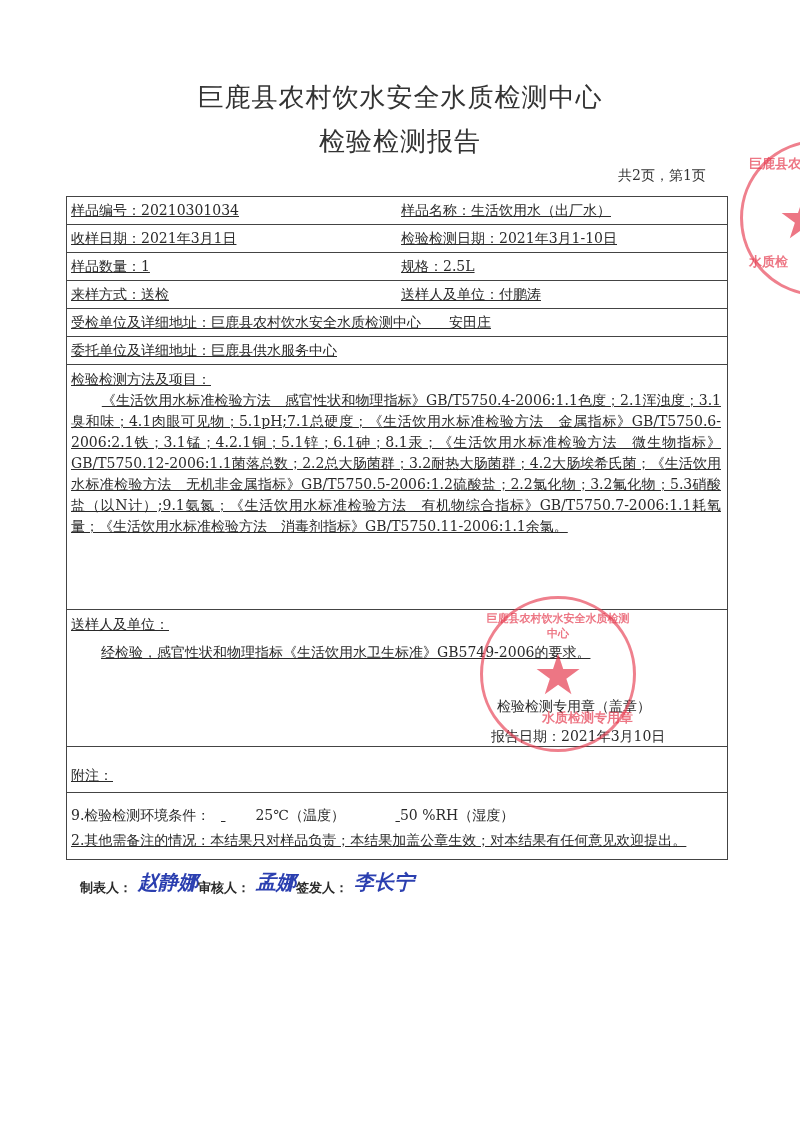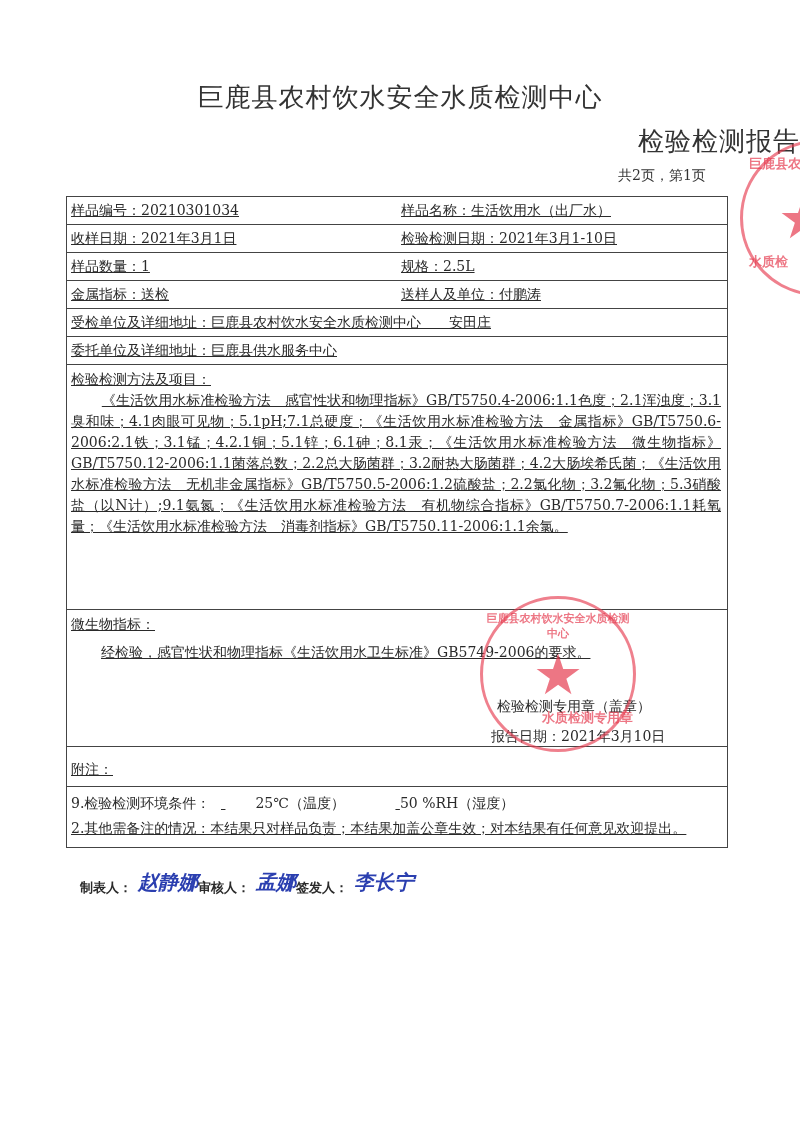--- a/index.html
+++ b/index.html
@@ -5,40 +5,40 @@
     html, body { margin: 0; padding: 0; }
     body {
       width: 800px; height: 1131px; background: #ffffff; position: relative; overflow: hidden;
       font-family: "DejaVu Serif", "Liberation Serif", serif; color: #2a2a2a;
     }
     .title {
       position: absolute; left: 0; width: 800px; text-align: center;
       font-family: "DejaVu Sans", "Liberation Sans", sans-serif; color: #333;
     }
     .title1 { top: 80px; font-size: 26px; letter-spacing: 1px; }
-    .title2 { top: 124px; font-size: 26px; letter-spacing: 1px; text-align: right; }
+    .title2 { top: 124px; font-size: 26px; letter-spacing: 1px; }
     .pageno { position: absolute; top: 167px; left: 618px; font-size: 14px; color: #333; }
     .frame {
       position: absolute; left: 66px; top: 196px; width: 662px;
       border: 1.5px solid #444; box-sizing: border-box; text-decoration: underline;
     }
     .row {
       height: 28px; border-bottom: 1.5px solid #444; display: flex; align-items: center;
       font-size: 14px; box-sizing: border-box; padding-left: 4px;
     }
     .cell-l { width: 330px; }
     .cell-r { flex: 1; }
     .methods { border-bottom: 1.5px solid #444; height: 245px; padding: 4px 6px 0 4px; box-sizing: border-box; font-size: 14px; line-height: 21px; }
     .methods .indent { text-indent: 2.2em; text-align: justify; }
     .conclusion { border-bottom: 1.5px solid #444; height: 137px; position: relative; font-size: 14px; box-sizing: border-box; padding: 6px 4px; }
     .conclusion .text { margin-top: 10px; padding-left: 30px; }
     .seal-label { position: absolute; left: 430px; top: 88px; }
     .report-date { position: absolute; left: 424px; top: 118px; text-align: right; }
     .notes { font-size: 14px; padding: 4px 4px 6px 4px; line-height: 25px; }
-    .notes .head-row { border-bottom: 1.5px solid #444; margin: 4px -4px; padding: 2px 4px 4px; }
+    .notes .head-row { border-bottom: 1.5px solid #444; margin: 10px -4px; padding: 2px 4px 4px; }
     .notes .line1 span { display: inline-block; }
     .sigs { position: absolute; top: 868px; left: 80px; font-size: 13px; font-weight: bold; display: flex; align-items: center; }
     .sig-label { margin-right: 6px; margin-top: 11px; }
     .sig-name { font-family: "DejaVu Sans", sans-serif; color: #2b3fb0; font-size: 20px; font-style: italic; }
     .stamp {
       position: absolute; border: 3px solid rgba(230,60,80,0.65); border-radius: 50%;
       color: rgba(230,60,80,0.7); font-family: "DejaVu Sans", sans-serif;
     }
     .stamp1 { left: 480px; top: 596px; width: 150px; height: 150px; }
     .stamp2 { left: 740px; top: 140px; width: 150px; height: 150px; }
@@ -60,33 +60,33 @@
   </div>
   <div class="row">
     <div class="cell-l">收样日期：2021年3月1日</div>
     <div class="cell-r">检验检测日期：2021年3月1-10日</div>
   </div>
   <div class="row">
     <div class="cell-l">样品数量：1</div>
     <div class="cell-r">规格：2.5L</div>
   </div>
   <div class="row">
-    <div class="cell-l">金属指标：送检</div>
+    <div class="cell-l">来样方式：送检</div>
     <div class="cell-r">送样人及单位：付鹏涛</div>
   </div>
   <div class="row">受检单位及详细地址：巨鹿县农村饮水安全水质检测中心　　安田庄</div>
   <div class="row">委托单位及详细地址：巨鹿县供水服务中心</div>
 
   <div class="methods">
     <div>检验检测方法及项目：</div>
     <div class="indent">《生活饮用水标准检验方法　感官性状和物理指标》GB/T5750.4-2006:1.1色度；2.1浑浊度；3.1臭和味；4.1肉眼可见物；5.1pH;7.1总硬度；《生活饮用水标准检验方法　金属指标》GB/T5750.6-2006:2.1铁；3.1锰；4.2.1铜；5.1锌；6.1砷；8.1汞；《生活饮用水标准检验方法　微生物指标》GB/T5750.12-2006:1.1菌落总数；2.2总大肠菌群；3.2耐热大肠菌群；4.2大肠埃希氏菌；《生活饮用水标准检验方法　无机非金属指标》GB/T5750.5-2006:1.2硫酸盐；2.2氯化物；3.2氟化物；5.3硝酸盐（以N计）;9.1氨氮；《生活饮用水标准检验方法　有机物综合指标》GB/T5750.7-2006:1.1耗氧量；《生活饮用水标准检验方法　消毒剂指标》GB/T5750.11-2006:1.1余氯。</div>
   </div>
 
   <div class="conclusion">
-    <div>微生物指标：</div>
+    <div>送样人及单位：</div>
     <div class="text">经检验，感官性状和物理指标《生活饮用水卫生标准》GB5749-2006的要求。</div>
     <div class="seal-label">检验检测专用章（盖章）</div>
     <div class="report-date">报告日期：2021年3月10日</div>
   </div>
 
   <div class="notes">
     <div class="head-row">附注：</div>
     <div class="line1">
       <span style="width:150px">9.检验检测环境条件：</span>
       <span style="width:140px; margin-left:30px">25℃（温度）</span>

